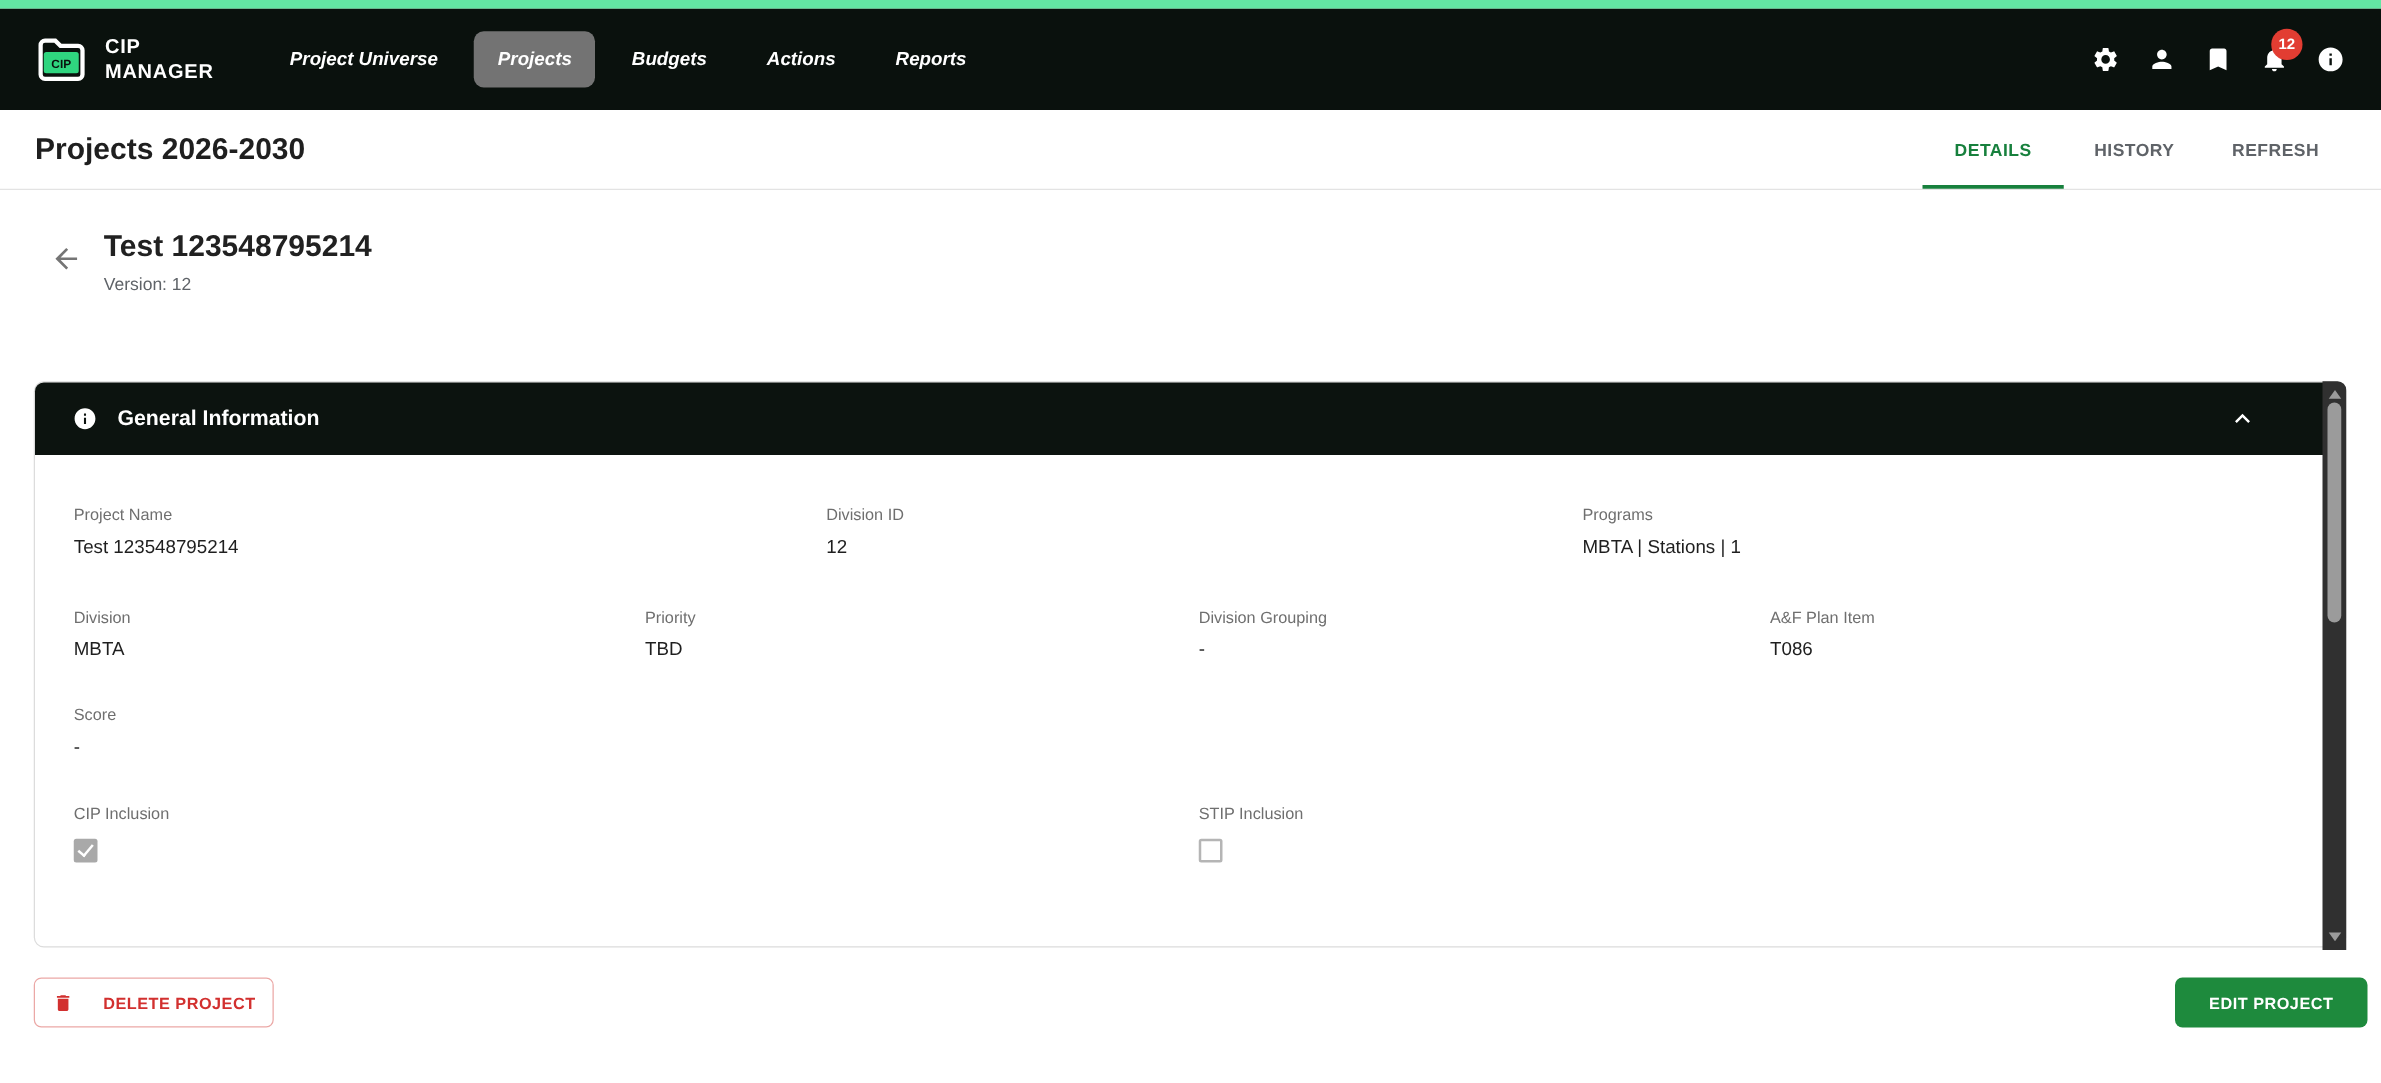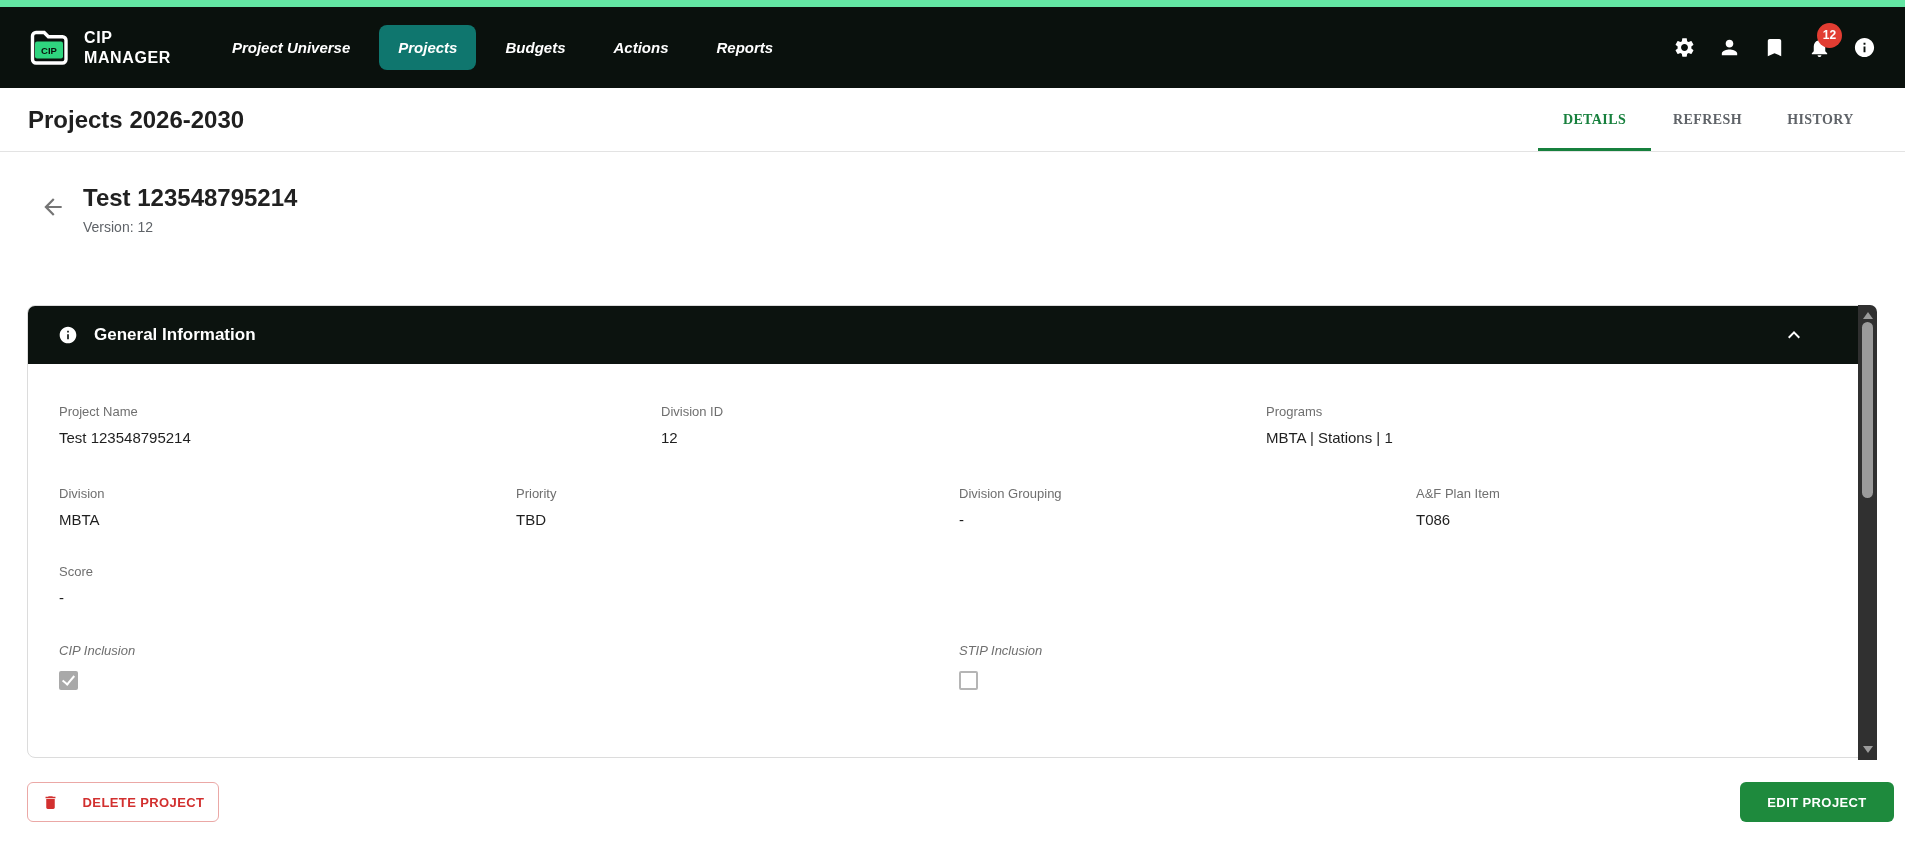--- a/index.html
+++ b/index.html
@@ -10,33 +10,33 @@
   
   .top-strip { height:7px; background:#63e6a3; }
   .navbar { height:81px; background:#0a110d; display:flex; align-items:center;
     padding:0 28px; }
   .logo { display:flex; align-items:center; gap:14px; margin-right:42px; cursor:pointer; }
   .logo-title { color:#fff; font-weight:700; font-size:16px; letter-spacing:.6px;
     line-height:1.25; text-transform:uppercase; }
   .nav-items { display:flex; align-items:center; gap:10px; }
   .nav-item { color:#fff; font-weight:700; font-size:15px; padding:14px 19px;
     border-radius:8px; cursor:pointer; white-space:nowrap;font-style:italic; }
-  .nav-item.active { background:#0f766e; }
+  .nav-item.active { background:#737373; }
   .nav-icons { margin-left:auto; display:flex; align-items:center; gap:21px; }
   .nav-icon { position:relative; width:24px; height:24px; cursor:pointer; }
   .nav-icon svg { width:23px; height:23px; fill:#fff; }
   .badge { position:absolute; top:-13px; left:9px; background:#e23d32; color:#fff;
     border-radius:13px; min-width:25px; height:25px; padding:0 4px; display:flex;
     align-items:center; justify-content:center; font-size:12px; font-weight:700; }
 
   
   .page-header { height:64px; display:flex; align-items:center; padding:0 28px;
     border-bottom:1px solid #e3e3e3; }
   .page-title { font-size:24px; font-weight:700; color:#1f1f1f; }
-  .tabs { margin-left:auto; display:flex; height:100%;font-family:Liberation Serif, serif; }
+  .tabs { margin-left:auto; display:flex; height:100%; }
   .tab { width:113px; display:flex; align-items:center; justify-content:center;
     font-size:14px; font-weight:700; color:#5f6368; letter-spacing:.4px;
     position:relative; cursor:pointer; }
   .tab.active { color:#17803d; }
   .tab.active::after { content:""; position:absolute; bottom:0; left:0; right:0;
     height:3px; background:#17803d; }
 
   
   .project-head { display:flex; align-items:flex-start; padding:32px 0 0 40px; gap:17px; }
   .back-btn { margin-top:10px; width:26px; height:26px; cursor:pointer; }
@@ -51,21 +51,21 @@
     display:flex; align-items:center; padding:18px 30px; cursor:pointer; }
   .info-icon svg { width:20px; height:20px; fill:#fff; display:block; }
   .card-header-title { color:#fff; font-size:17px; font-weight:700; margin-left:16px; }
   .chevron { margin-left:auto; margin-right:40px; width:24px; height:24px; cursor:pointer; }
   .chevron svg { width:24px; height:24px; fill:#fff; }
 
   .card-body { padding:40px 50px 0 31px; }
   .frow1 { display:grid; grid-template-columns:602px 605px 1fr; margin-bottom:40px; }
   .frow2 { display:grid; grid-template-columns:457px 443px 457px 1fr; margin-bottom:36px; }
   .frow3 { margin-bottom:37px; }
-  .frow4 { display:grid; grid-template-columns:900px 1fr;font-style:italic; }
+  .frow4 { display:grid; grid-template-columns:900px 1fr; }
   .field-label { font-size:13px; color:#6f6f6f; }
   .field-value { font-size:15px; color:#1f1f1f; margin-top:10px; }
 
   .checkbox { width:19px; height:19px; border-radius:2px; margin-top:13px; position:relative; }
   .checkbox.checked { background:#a9a9a9; }
   .checkbox.checked::after { content:""; position:absolute; left:6px; top:2px;
     width:5px; height:10px; border:solid #fff; border-width:0 2px 2px 0;
     transform:rotate(40deg); }
   .checkbox:not(.checked) { border:2px solid #b5b5b5; background:#fff; }
 
@@ -144,22 +144,22 @@
             <path d="M12 2C6.48 2 2 6.48 2 12s4.48 10 10 10 10-4.48 10-10S17.52 2 12 2zm1 15h-2v-6h2v6zm0-8h-2V7h2v2z"></path>
           </svg>
       </div>
     </div>
   </div>
 
   <div class="page-header">
     <div class="page-title">Projects 2026-2030</div>
     <div class="tabs">
       <div class="tab active">DETAILS</div>
+      <div class="tab">HISTORY</div>
       <div class="tab">REFRESH</div>
-      <div class="tab">HISTORY</div>
     </div>
   </div>
 
   <div class="project-head">
     <div class="back-btn">
       <svg viewBox="0 0 24 24">
           <path d="M20 11H7.83l5.59-5.59L12 4l-8 8 8 8 1.41-1.41L7.83 13H20v-2z"></path>
         </svg>
     </div>
     <div>

